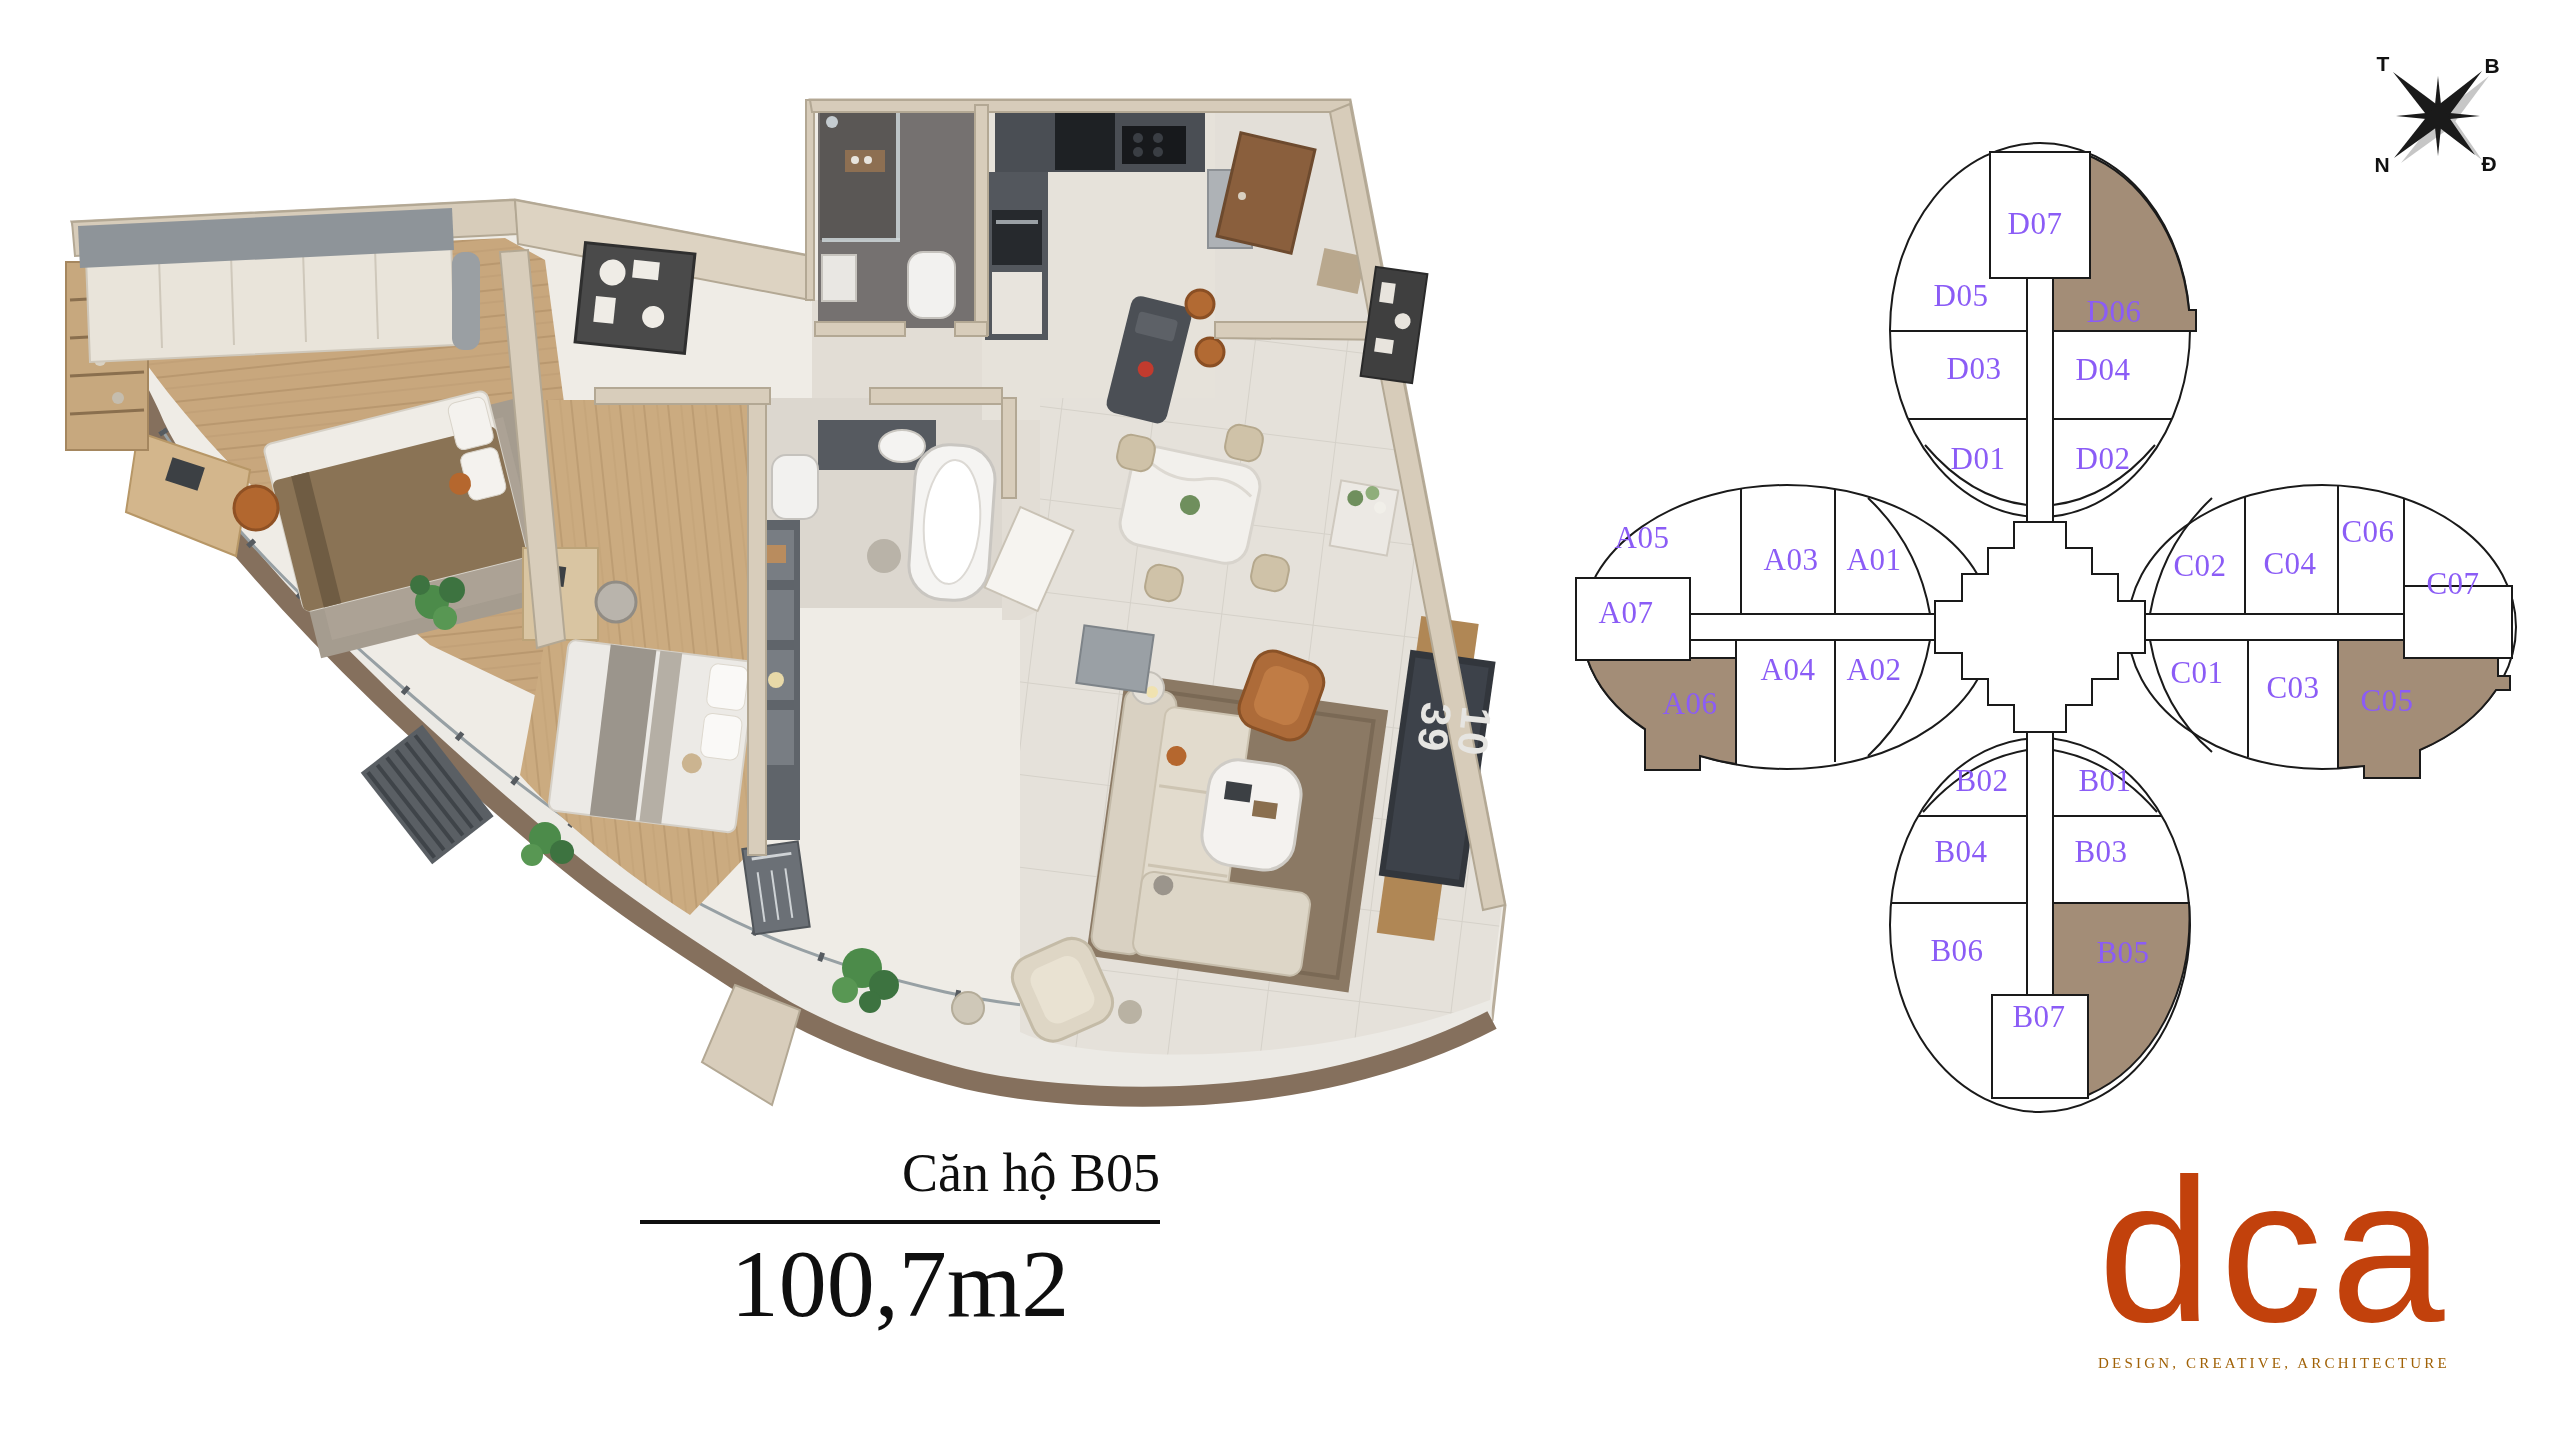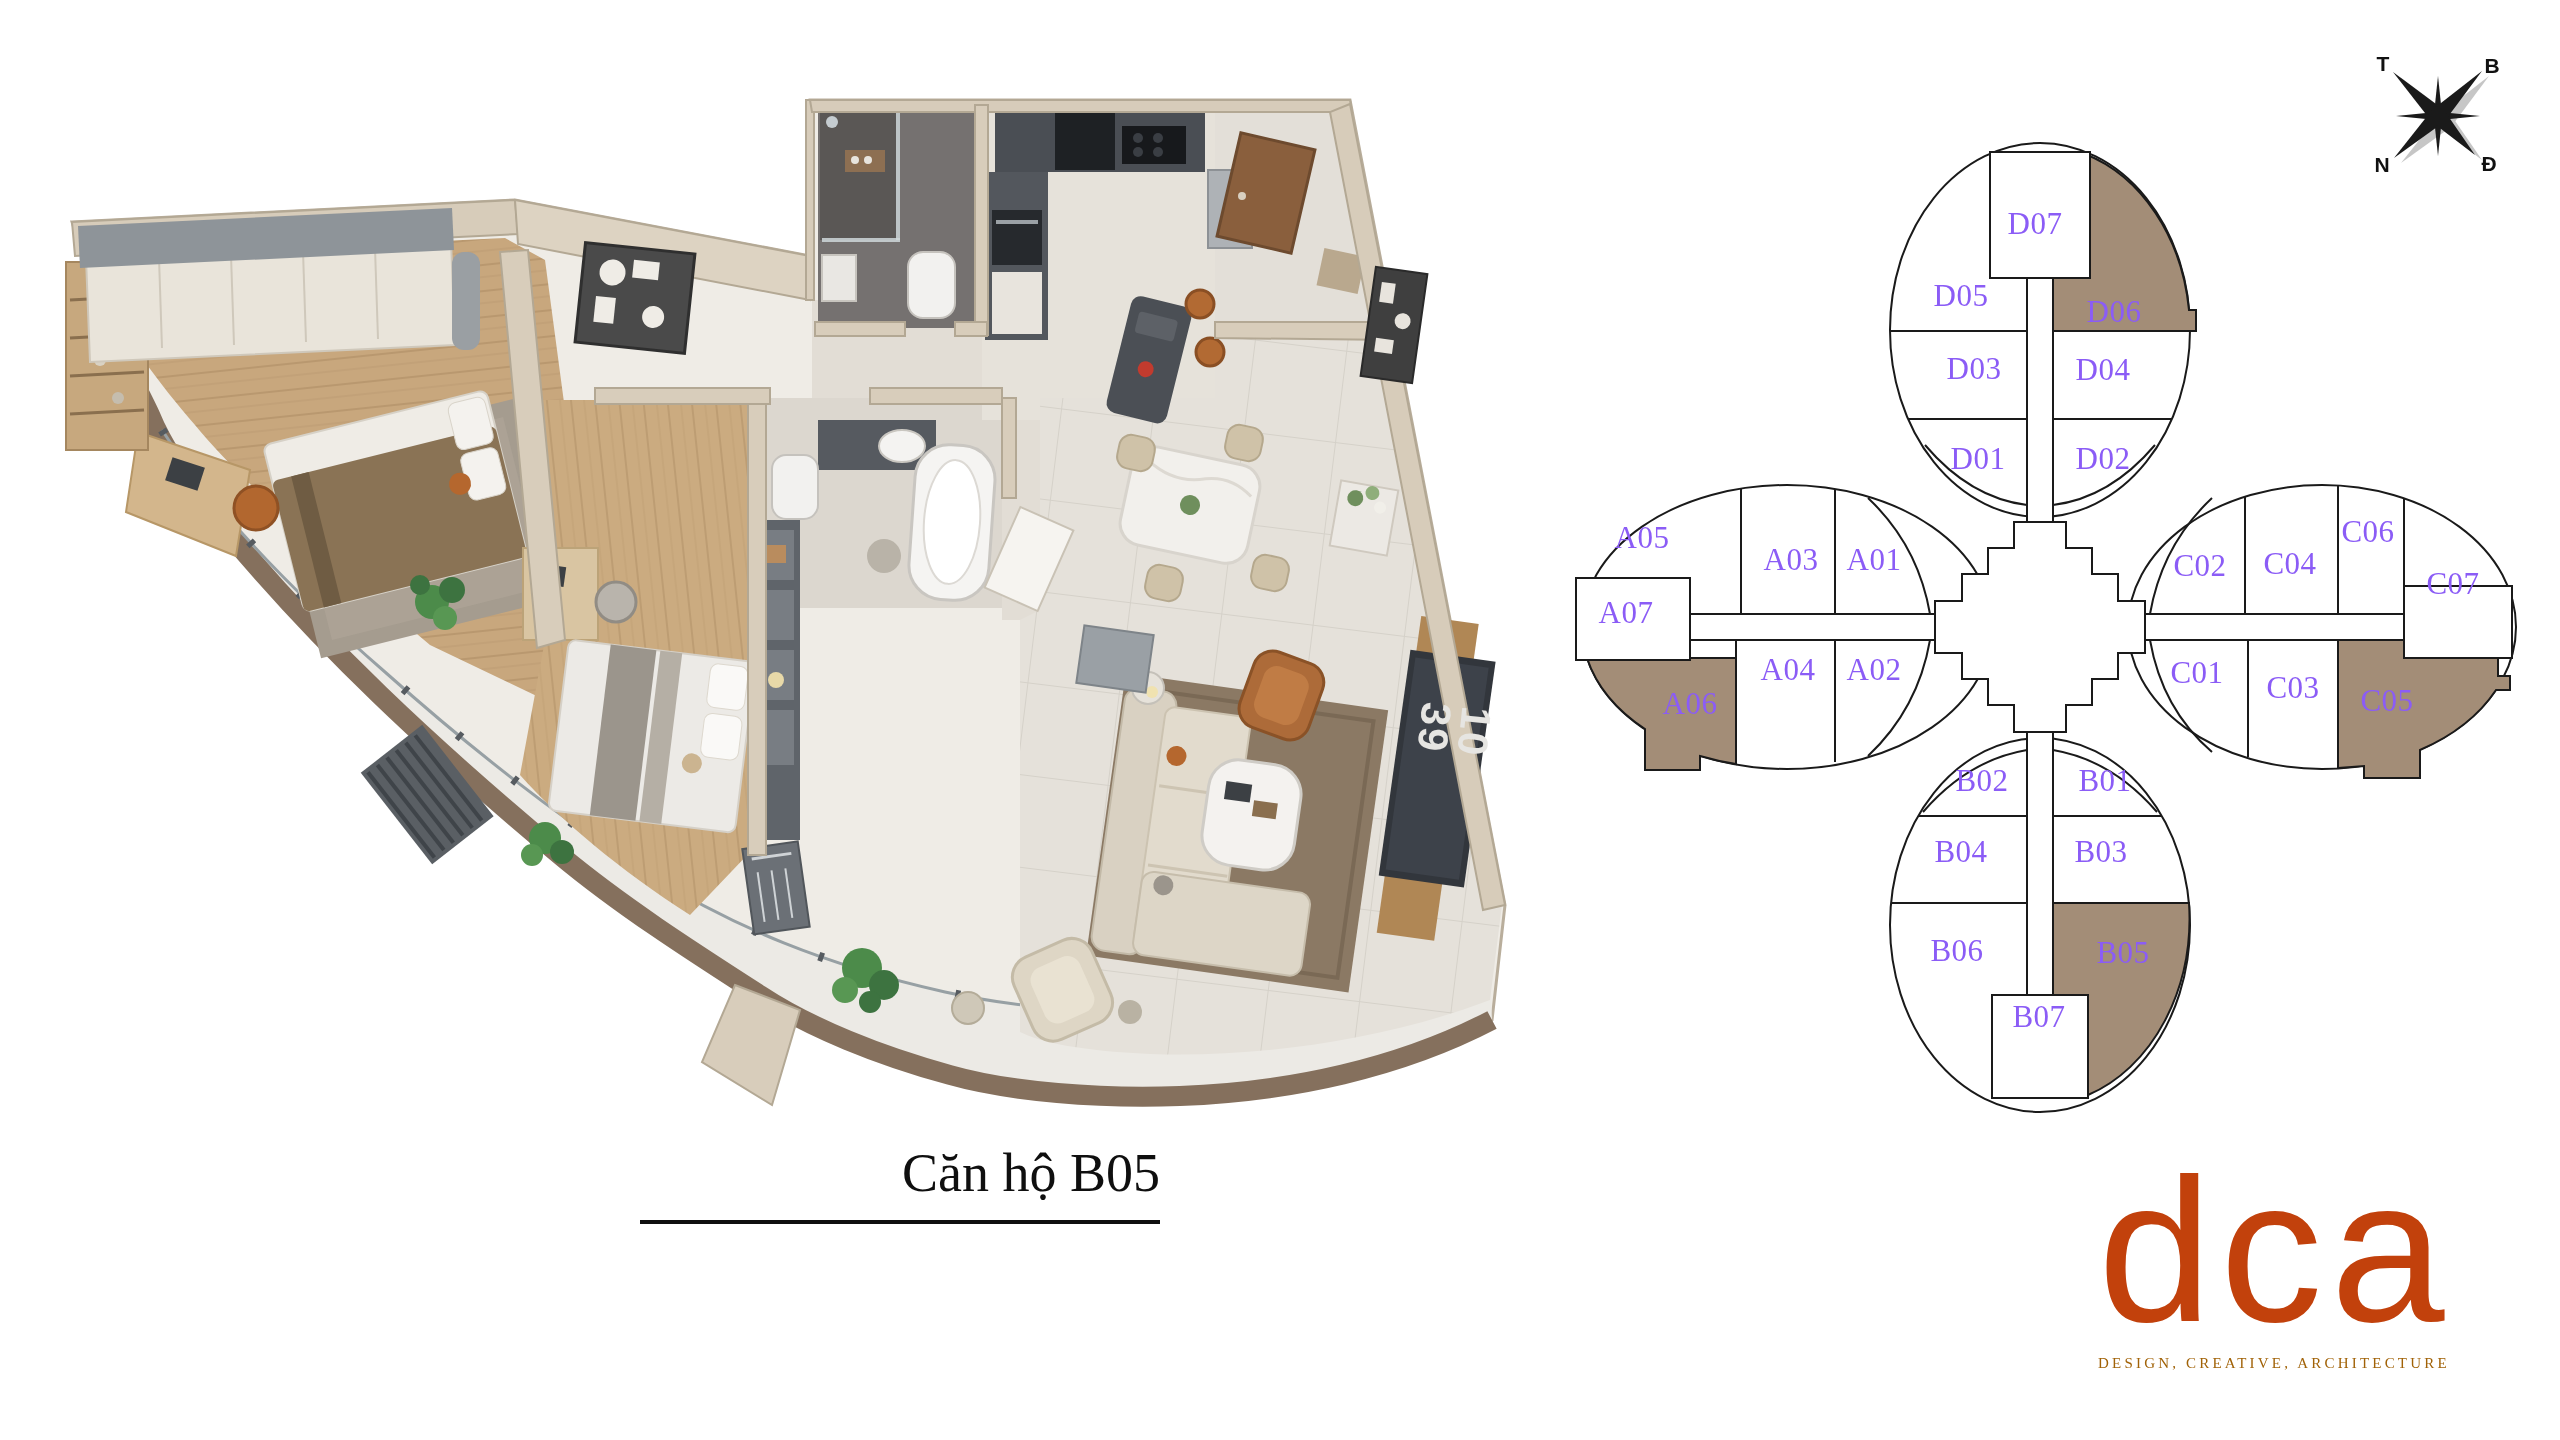--- a/index.html
+++ b/index.html
@@ -428,19 +428,20 @@
   <span class="unit-label" style="left:2039px;top:1017px">B07</span>
 
   <span class="compass-letter" style="left:2383px;top:64px">T</span>
   <span class="compass-letter" style="left:2492px;top:66px">B</span>
   <span class="compass-letter" style="left:2382px;top:165px">N</span>
   <span class="compass-letter" style="left:2489px;top:164px">Đ</span>
 
   <div class="title-block">
     <div class="title-name">Căn hộ B05</div>
     <div class="title-divider"></div>
+    <div class="title-area">100,7m2</div>
   </div>
 
   <div class="logo-block">
     <div class="logo-wordmark">dca</div>
     <div class="logo-tagline">DESIGN, CREATIVE, ARCHITECTURE</div>
   </div>
 </div>
 
 </body></html>

